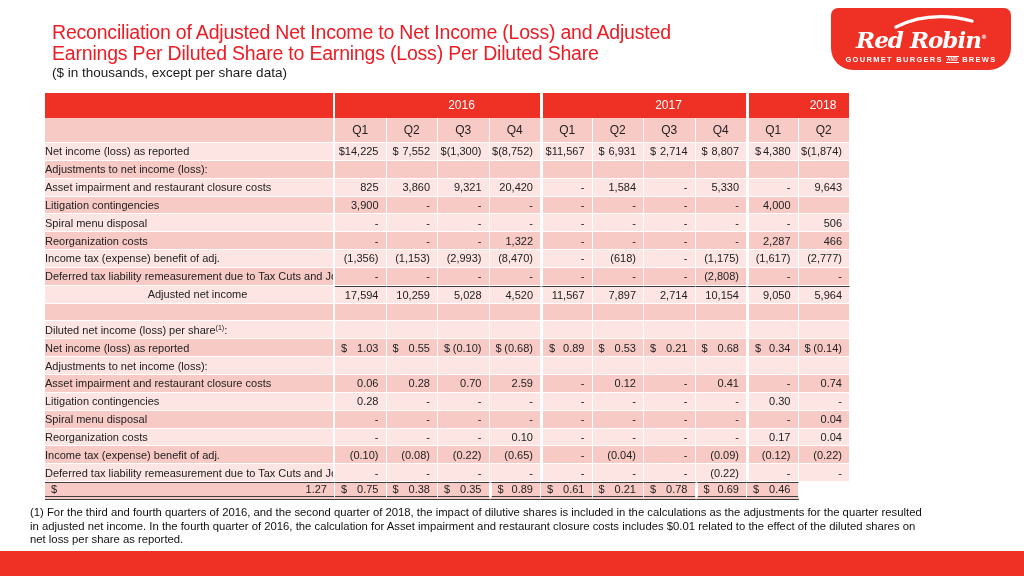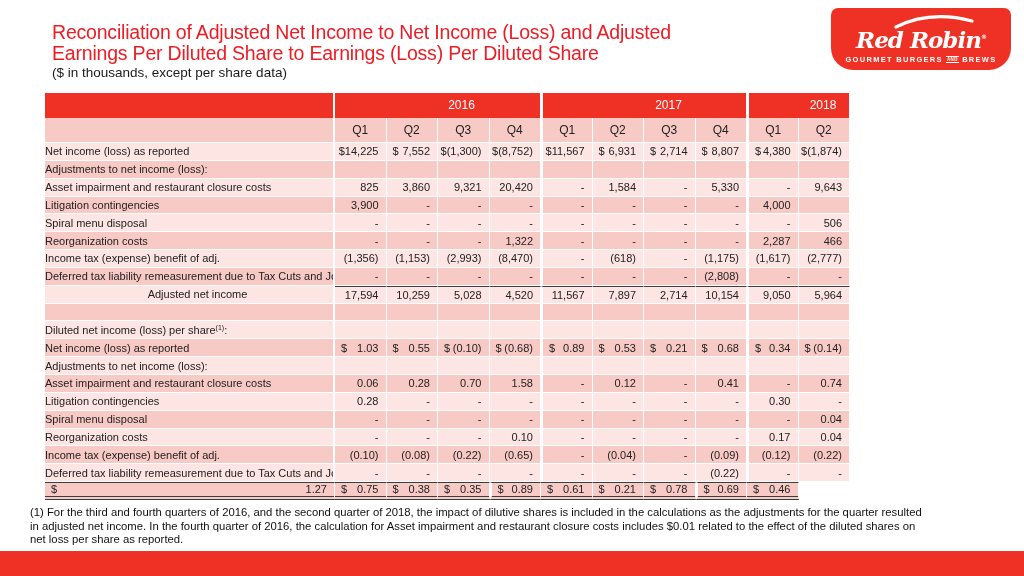--- a/index.html
+++ b/index.html
@@ -606,21 +606,21 @@
           <div class="vcell">
             <span>0.06</span>
           </div>
           <div class="vcell">
             <span>0.28</span>
           </div>
           <div class="vcell">
             <span>0.70</span>
           </div>
           <div class="vcell">
-            <span>1.58</span>
+            <span>2.59</span>
           </div>
           <div class="vcell gstart">
             <span>-</span>
           </div>
           <div class="vcell">
             <span>0.12</span>
           </div>
           <div class="vcell">
             <span>-</span>
           </div>

